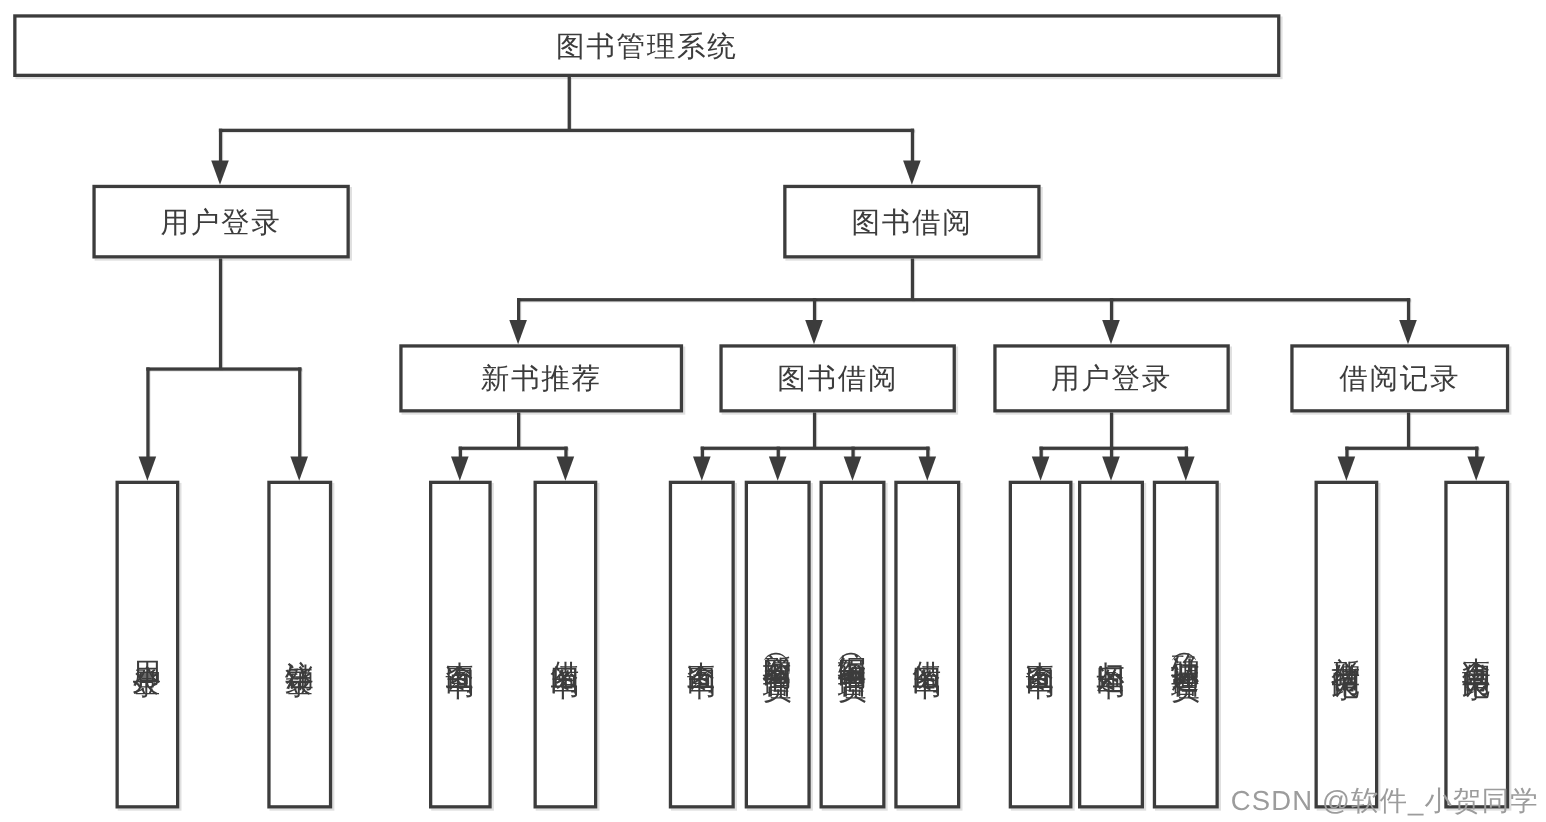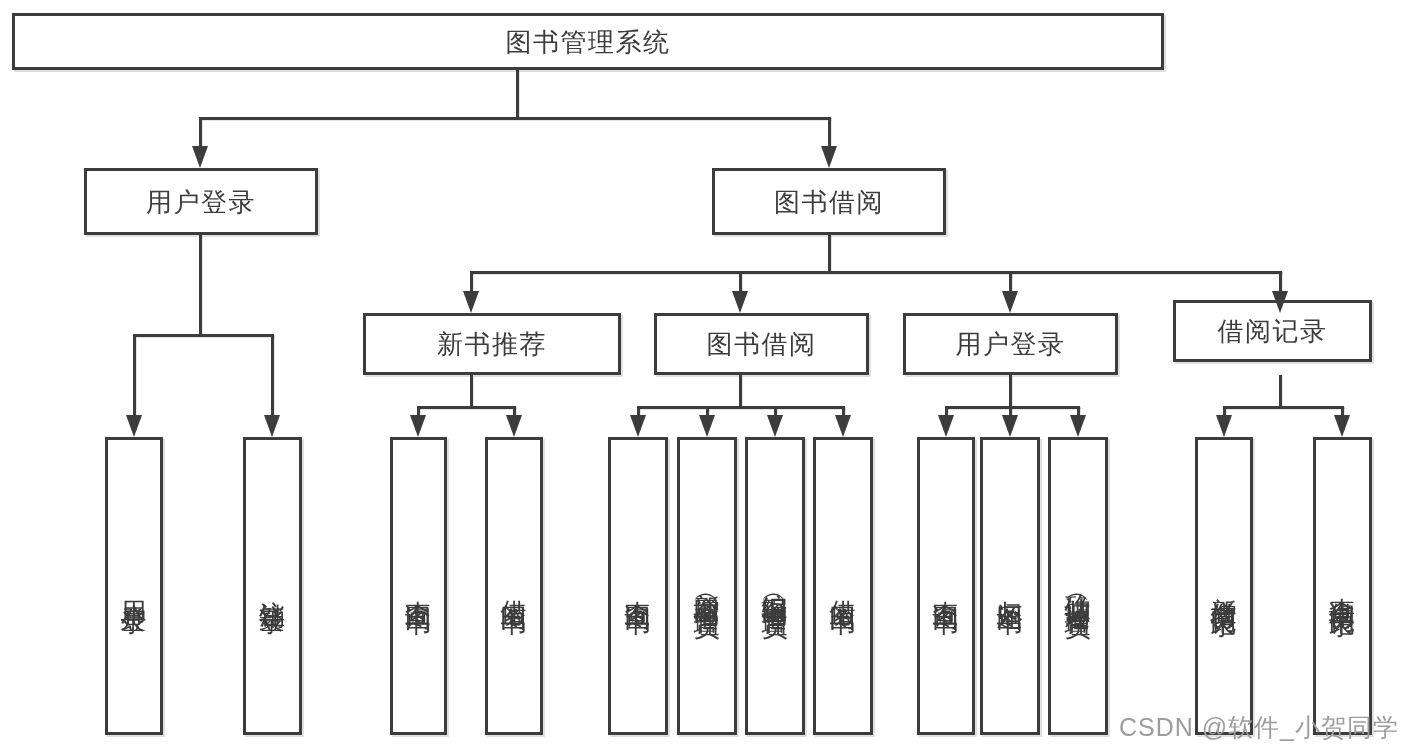--- a/index.html
+++ b/index.html
@@ -83,21 +83,21 @@
 
   <div class="box" style="left:363px;top:313px;width:258px;height:62px">
     <span class="lbl">新书推荐</span>
   </div>
   <div class="box" style="left:654px;top:313px;width:215px;height:62px">
     <span class="lbl">图书借阅</span>
   </div>
   <div class="box" style="left:903px;top:313px;width:215px;height:62px">
     <span class="lbl">用户登录</span>
   </div>
-  <div class="box" style="left:1173px;top:300px;width:199px;height:62px">
+  <div class="box" style="left:1173px;top:313px;width:199px;height:62px">
     <span class="lbl">借阅记录</span>
   </div>
 
   <div class="box" style="left:105px;top:437px;width:58px;height:298px">
     <span class="vlbl">用户登录</span>
   </div>
   <div class="box" style="left:243px;top:437px;width:59px;height:298px">
     <span class="vlbl">注销登录</span>
   </div>
 

